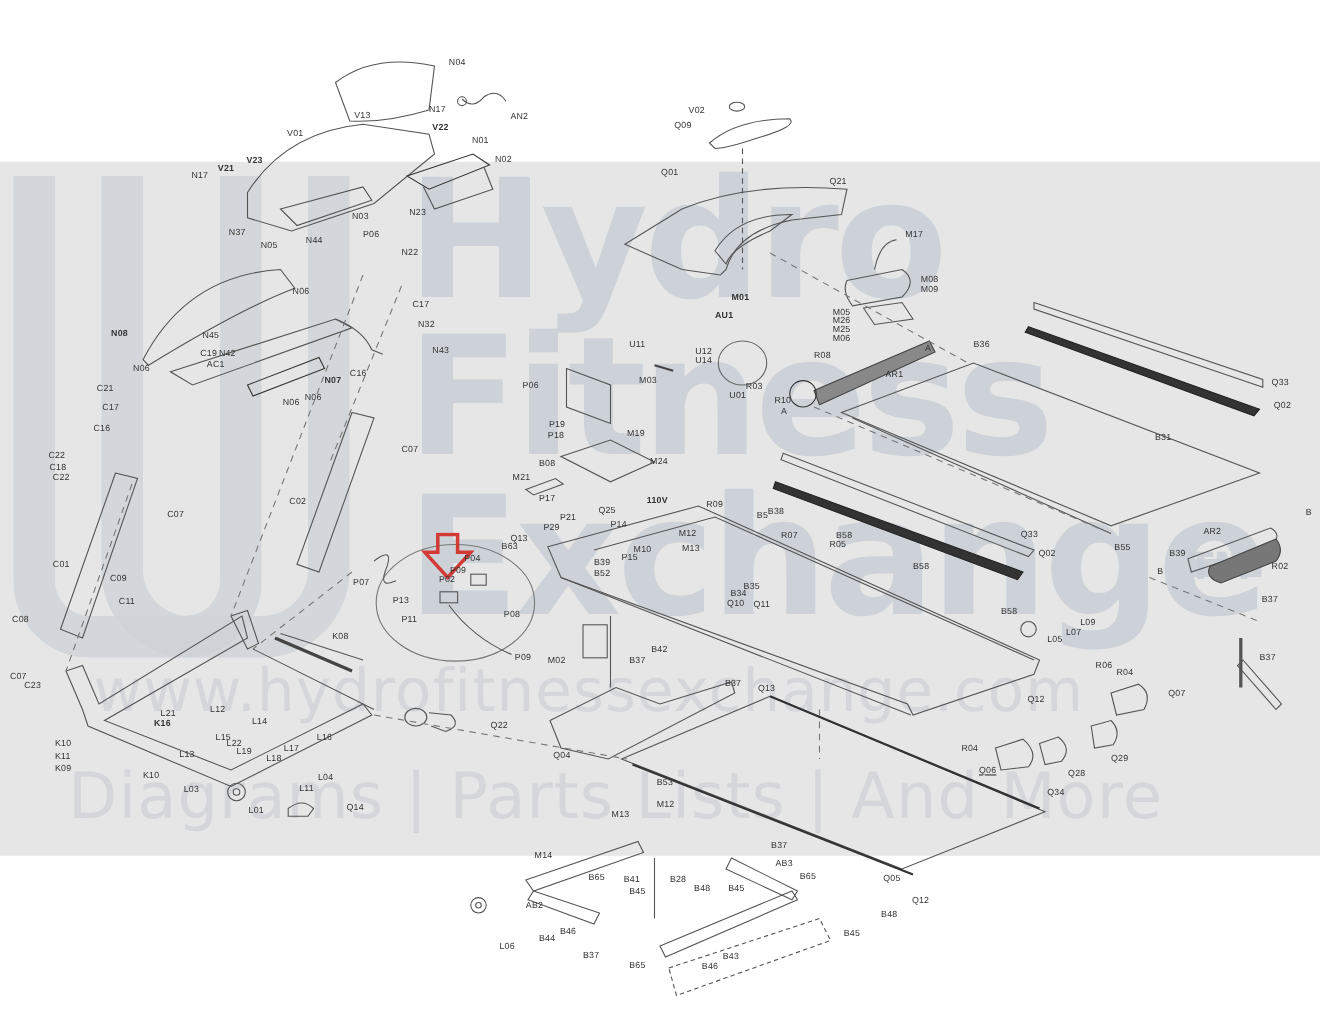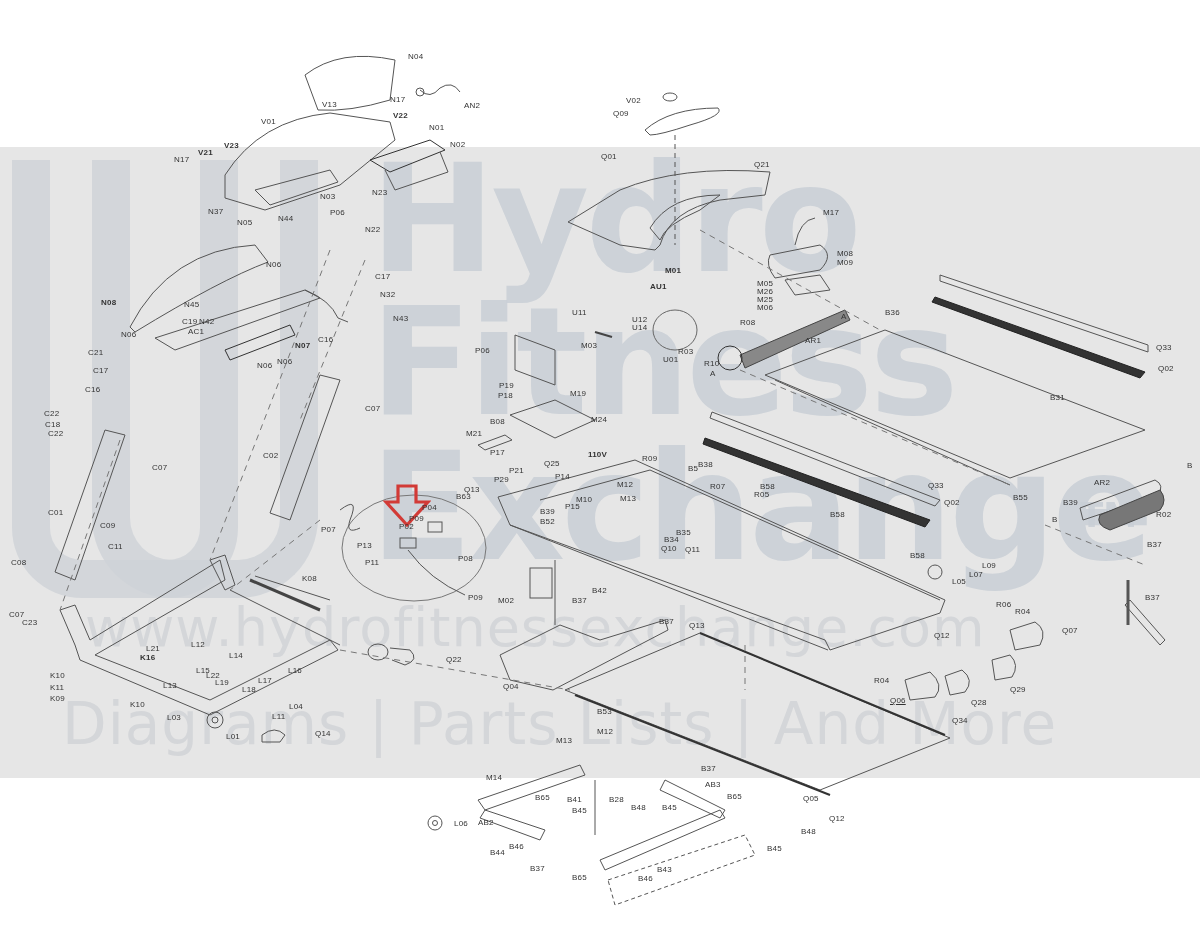--- a/index.html
+++ b/index.html
@@ -331,21 +331,21 @@
     <div class="lbl" style="left: 567px; top: 796px;">B41</div>
     <div class="lbl" style="left: 609px; top: 796px;">B28</div>
     <div class="lbl" style="left: 727px; top: 793px;">B65</div>
     <div class="lbl" style="left: 803px; top: 795px;">Q05</div>
     <div class="lbl" style="left: 829px; top: 815px;">Q12</div>
     <div class="lbl" style="left: 631px; top: 804px;">B48</div>
     <div class="lbl" style="left: 662px; top: 804px;">B45</div>
     <div class="lbl" style="left: 572px; top: 807px;">B45</div>
     <div class="lbl" style="left: 478px; top: 819px;">AB2</div>
     <div class="lbl" style="left: 801px; top: 828px;">B48</div>
-    <div class="lbl" style="left: 418px; top: 820px; padding-left: 36px;">L06</div>
+    <div class="lbl" style="left: 418px; top: 857px; padding-left: 36px;">L06</div>
     <div class="lbl" style="left: 509px; top: 843px;">B46</div>
     <div class="lbl" style="left: 490px; top: 849px;">B44</div>
     <div class="lbl" style="left: 767px; top: 845px;">B45</div>
     <div class="lbl" style="left: 657px; top: 866px;">B43</div>
     <div class="lbl" style="left: 638px; top: 875px;">B46</div>
     <div class="lbl" style="left: 530px; top: 865px;">B37</div>
     <div class="lbl" style="left: 572px; top: 874px;">B65</div>
   </div>
 
 </body></html>

